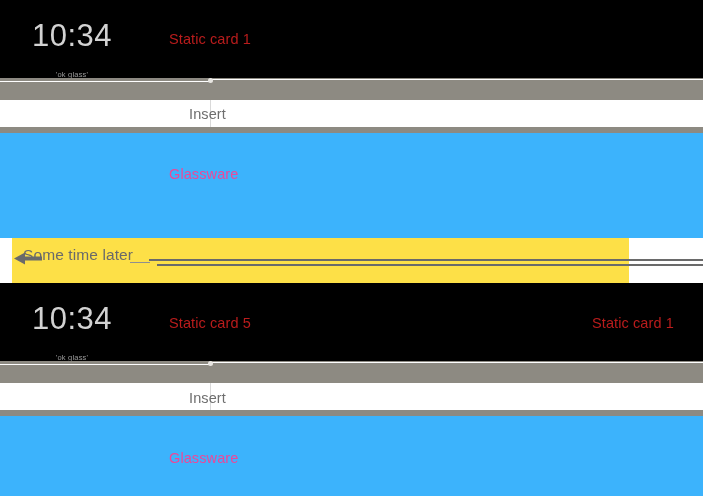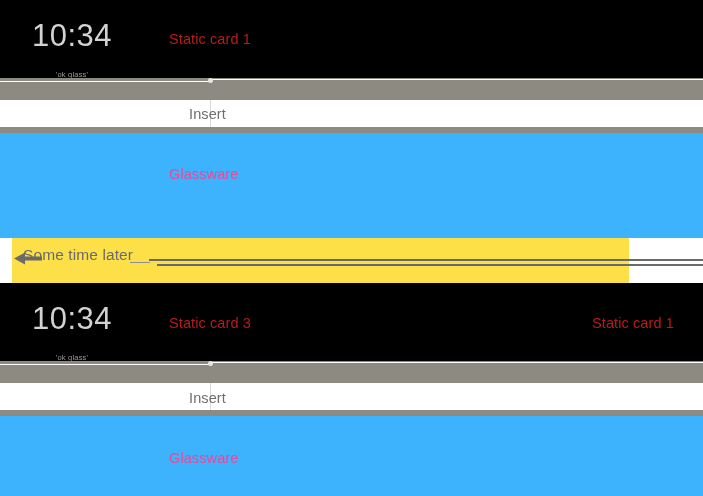--- a/index.html
+++ b/index.html
@@ -162,21 +162,21 @@
     <div class="later-rule-thin" style="left:118px; top:24px; width:20px;"></div>
   </div>
 
   <div class="band band-black" style="top:283px; height:78px;"></div>
 
   <div class="clock-block" style="left:12px; top:303px;">
     <div class="clock-time">10:34</div>
     <div class="clock-hint">'ok glass'</div>
   </div>
 
-  <div class="card-label label-on-black" style="left:169px; top:315px;">Static card 3</div>
+  <div class="card-label label-on-black" style="left:169px; top:315px;">Static card 5</div>
 
   <div class="card-label label-on-black" style="left:592px; top:315px;">Static card 1</div>
 
   <div class="band band-gray" style="top:361px; height:22px;"></div>
   <div class="hairline" style="left:0px; top:364px; width:210px;"></div>
   <div class="hairline" style="left:211px; top:362px; width:492px;"></div>
   <div class="insert-notch" style="left:208px; top:361px;"></div>
 
   <div class="band band-white" style="top:383px; height:27px;"></div>
   <div class="v-divider" style="left:210px; top:383px; height:27px;"></div>

